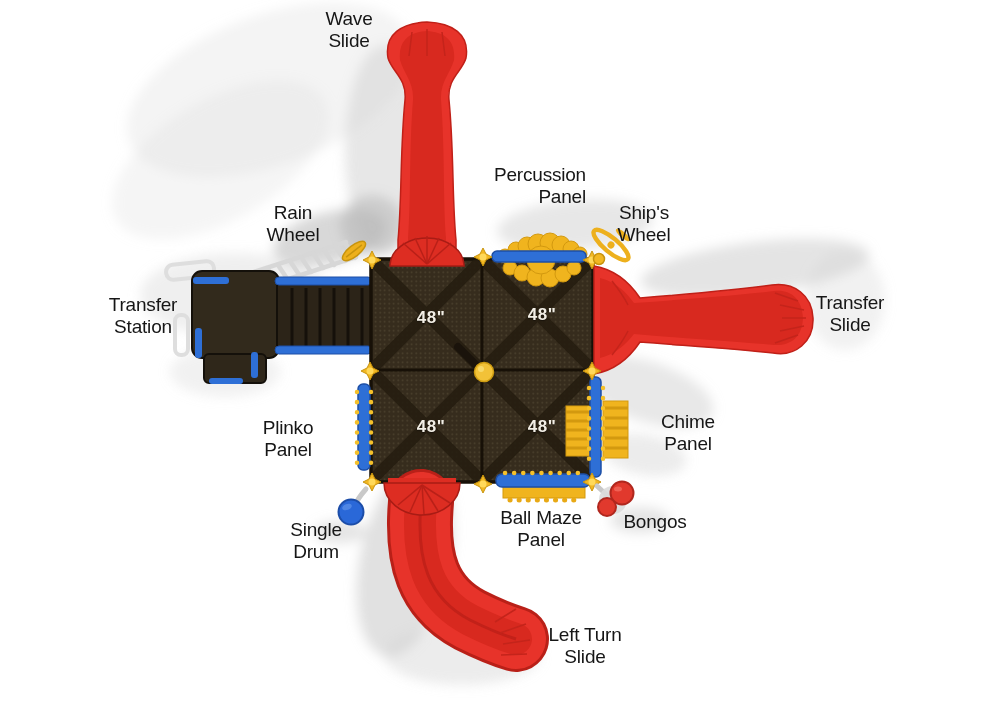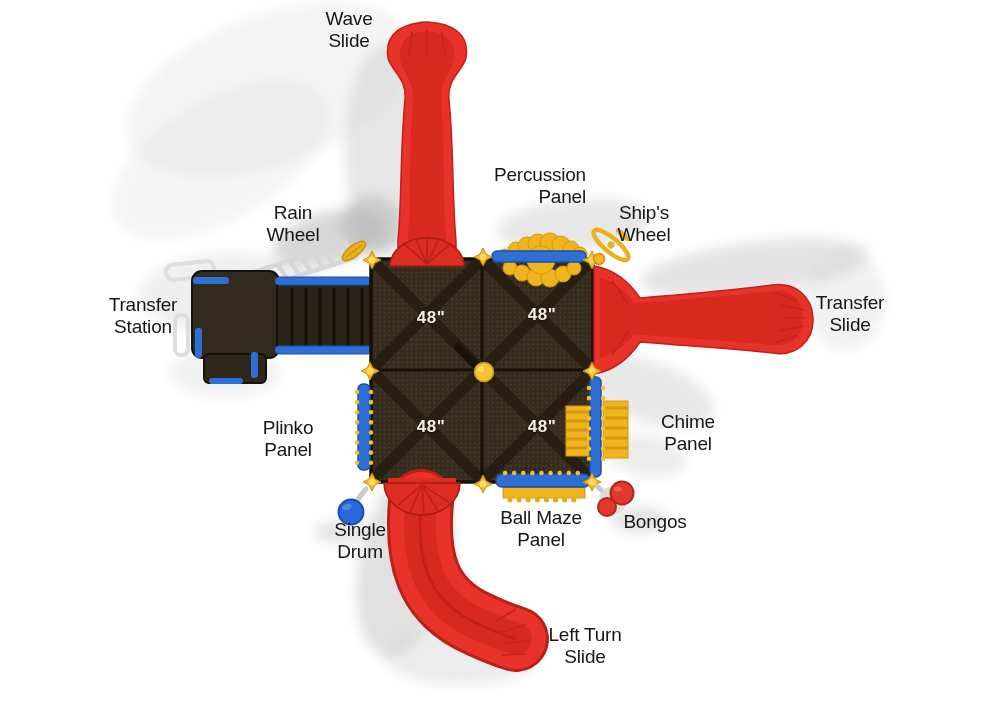--- a/index.html
+++ b/index.html
@@ -299,21 +299,21 @@
 <div class="lbl" style="left:293px; top:202px;">Rain
 Wheel</div>
 <div class="lbl" style="left:143px; top:294px;">Transfer
 Station</div>
 <div class="lbl" style="left:850px; top:292px;">Transfer
 Slide</div>
 <div class="lbl" style="left:288px; top:409px;margin-top:8px;">Plinko
 Panel</div>
 <div class="lbl" style="left:688px; top:411px;">Chime
 Panel</div>
-<div class="lbl" style="left:316px; top:519px;margin-left:44px;">Single
+<div class="lbl" style="left:316px; top:519px;">Single
 Drum</div>
 <div class="lbl" style="left:541px; top:507px;">Ball Maze
 Panel</div>
 <div class="lbl" style="left:655px; top:511px;">Bongos</div>
 <div class="lbl" style="left:585px; top:624px;">Left Turn
 Slide</div>
 
 <div class="deck-lbl" style="left:431px; top:318px;">48"</div>
 <div class="deck-lbl" style="left:542px; top:315px;">48"</div>
 <div class="deck-lbl" style="left:431px; top:427px;">48"</div>

